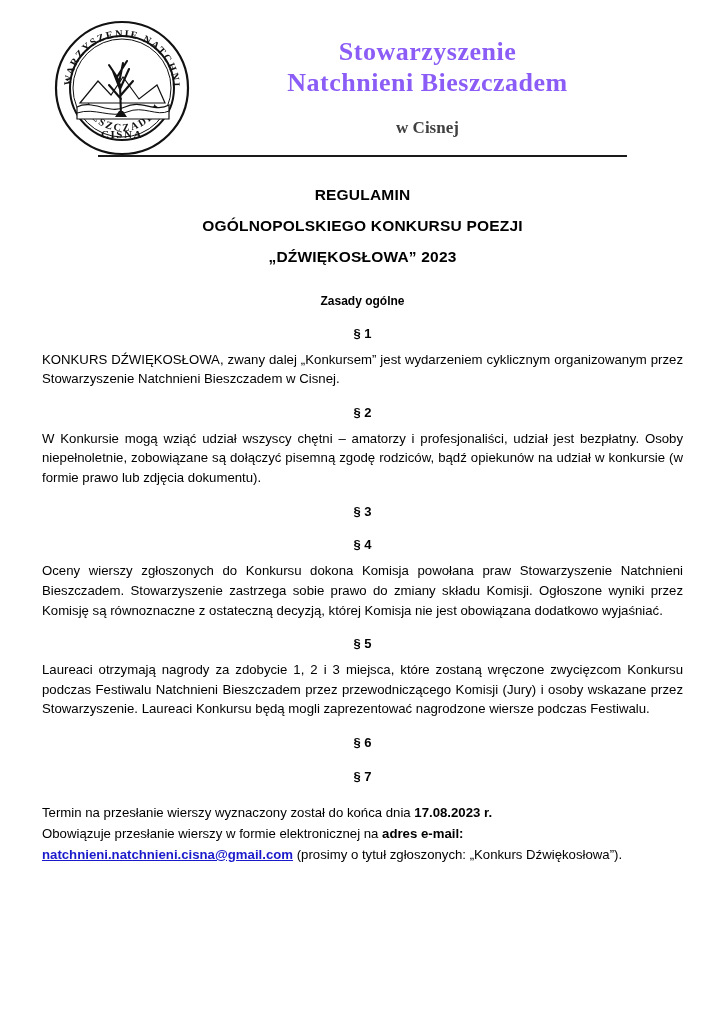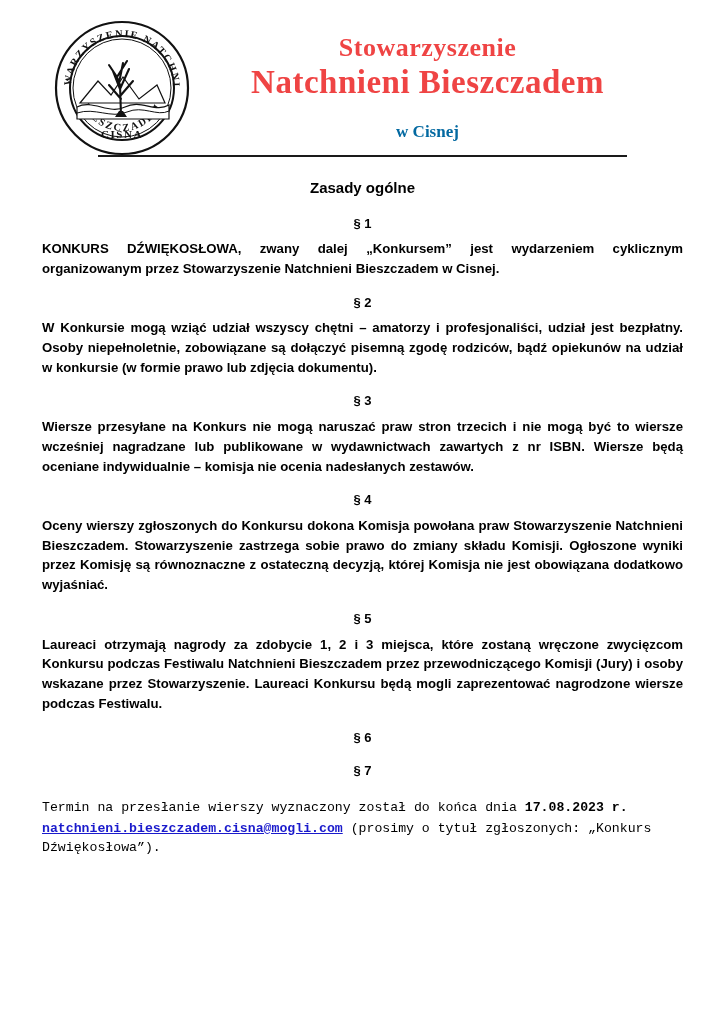--- a/index.html
+++ b/index.html
@@ -44,35 +44,35 @@
   }
   .org-name {
     flex: 1;
     text-align: center;
     padding-right: 30px;
   }
   .org-line1, .org-line2 {
     font-family: "Liberation Serif", serif;
     font-weight: bold;
     letter-spacing: 0.5px;
-    color: #ef4444;
+    color: #8b5cf6;
     line-height: 1.18;
   }
   .org-line1 {
     font-size: 26px;
   }
   .org-line2 {
-    font-size: 33px;
+    font-size: 26px;
   }
   .org-line3 {
     font-family: "Liberation Serif", serif;
     font-weight: bold;
     font-size: 17px;
     margin-top: 20px;
-    color: #0369a1;
+    color: #404040;
   }
 
   .rule {
     border-top: 2px solid #1a1a1a;
     margin: 10px 56px 0 56px;
   }
 
   
   .title-block {
     text-align: center;
@@ -92,37 +92,35 @@
   .para-num {
     text-align: center;
     font-weight: bold;
     margin: 14px 0 6px 0;
     font-size: 13px;
   }
   p.para {
     margin: 0 0 2px 0;
     text-align: justify;
     text-justify: inter-word;
-    font-weight: bold;
   }
   .zasady {
     text-align: center;
     font-weight: bold;
     margin: 20px 0 14px 0;
-    font-size: 15px;
+    font-size: 12px;
   }
   .bold { font-weight: bold; }
   .mail {
     font-weight: bold;
     color: #1a1acc;
     text-decoration: underline;
   }
   .final-block {
     margin-top: 17px;
-    font-family: Liberation Mono, monospace;
   }
   .final-block p { margin: 0 0 1px 0; text-align: left; }
 </style>
 </head>
 <body>
 
 <div class="page">
 
   <div class="header">
     <div class="logo-wrap">
@@ -156,42 +154,47 @@
     </div>
     <div class="org-name">
       <div class="org-line1">Stowarzyszenie</div>
       <div class="org-line2">Natchnieni Bieszczadem</div>
       <div class="org-line3">w Cisnej</div>
     </div>
   </div>
 
   <div class="rule"></div>
 
+  <div class="title-block">
+    <div>REGULAMIN</div>
+    <div>OGÓLNOPOLSKIEGO KONKURSU POEZJI</div>
+    <div>„DŹWIĘKOSŁOWA”  2023</div>
+  </div>
 
   <div class="content">
 
     <div class="zasady">Zasady ogólne</div>
 
     <div class="para-num">§ 1</div>
     <p class="para">KONKURS DŹWIĘKOSŁOWA, zwany dalej „Konkursem” jest wydarzeniem  cyklicznym organizowanym przez Stowarzyszenie Natchnieni Bieszczadem w Cisnej.</p>
 
     <div class="para-num">§ 2</div>
     <p class="para">W Konkursie mogą wziąć udział wszyscy chętni – amatorzy i profesjonaliści, udział jest bezpłatny. Osoby niepełnoletnie, zobowiązane są dołączyć pisemną zgodę rodziców, bądź opiekunów na udział w konkursie (w formie prawo lub zdjęcia dokumentu).</p>
 
     <div class="para-num">§ 3</div>
-    <p class="para">Wiersze przesyłane na Konkurs nie mogą naruszać praw stron trzecich i nie mogą być to wiersze wcześniej nagradzane lub publikowane w wydawnictwach zawartych z nr ISBN. Wiersze będą oceniane indywidualnie – komisja nie ocenia nadesłanych zestawów.</p>
 
     <div class="para-num">§ 4</div>
     <p class="para">Oceny wierszy zgłoszonych do Konkursu dokona Komisja powołana praw Stowarzyszenie Natchnieni Bieszczadem. Stowarzyszenie zastrzega sobie prawo do zmiany składu Komisji. Ogłoszone wyniki przez Komisję są równoznaczne z ostateczną decyzją, której Komisja nie jest obowiązana dodatkowo wyjaśniać.</p>
 
     <div class="para-num">§ 5</div>
     <p class="para">Laureaci otrzymają nagrody za zdobycie 1, 2 i 3 miejsca, które zostaną wręczone zwycięzcom Konkursu podczas Festiwalu Natchnieni Bieszczadem przez przewodniczącego Komisji (Jury) i osoby wskazane przez Stowarzyszenie. Laureaci Konkursu będą mogli zaprezentować nagrodzone wiersze podczas Festiwalu.</p>
 
     <div class="para-num">§ 6</div>
 
     <div class="para-num">§ 7</div>
     <div class="final-block">
       <p><span>Termin na przesłanie wierszy wyznaczony został do końca dnia </span><span class="bold">17.08.2023 r.</span></p>
-      <p><a class="mail" href="#">natchnieni.bieszczadem.cisna@mogli.com</a><span> (prosimy o tytuł zgłoszonych: „Konkurs Dźwiękosłowa”).</span></p>
+      <p><span>Obowiązuje przesłanie wierszy w formie elektronicznej na </span><span class="bold">adres e-mail:</span></p>
+      <p><a class="mail" href="#">natchnieni.natchnieni.cisna@gmail.com</a><span> (prosimy o tytuł zgłoszonych: „Konkurs Dźwiękosłowa”).</span></p>
     </div>
 
   </div>
 </div>
 
 </body></html>

